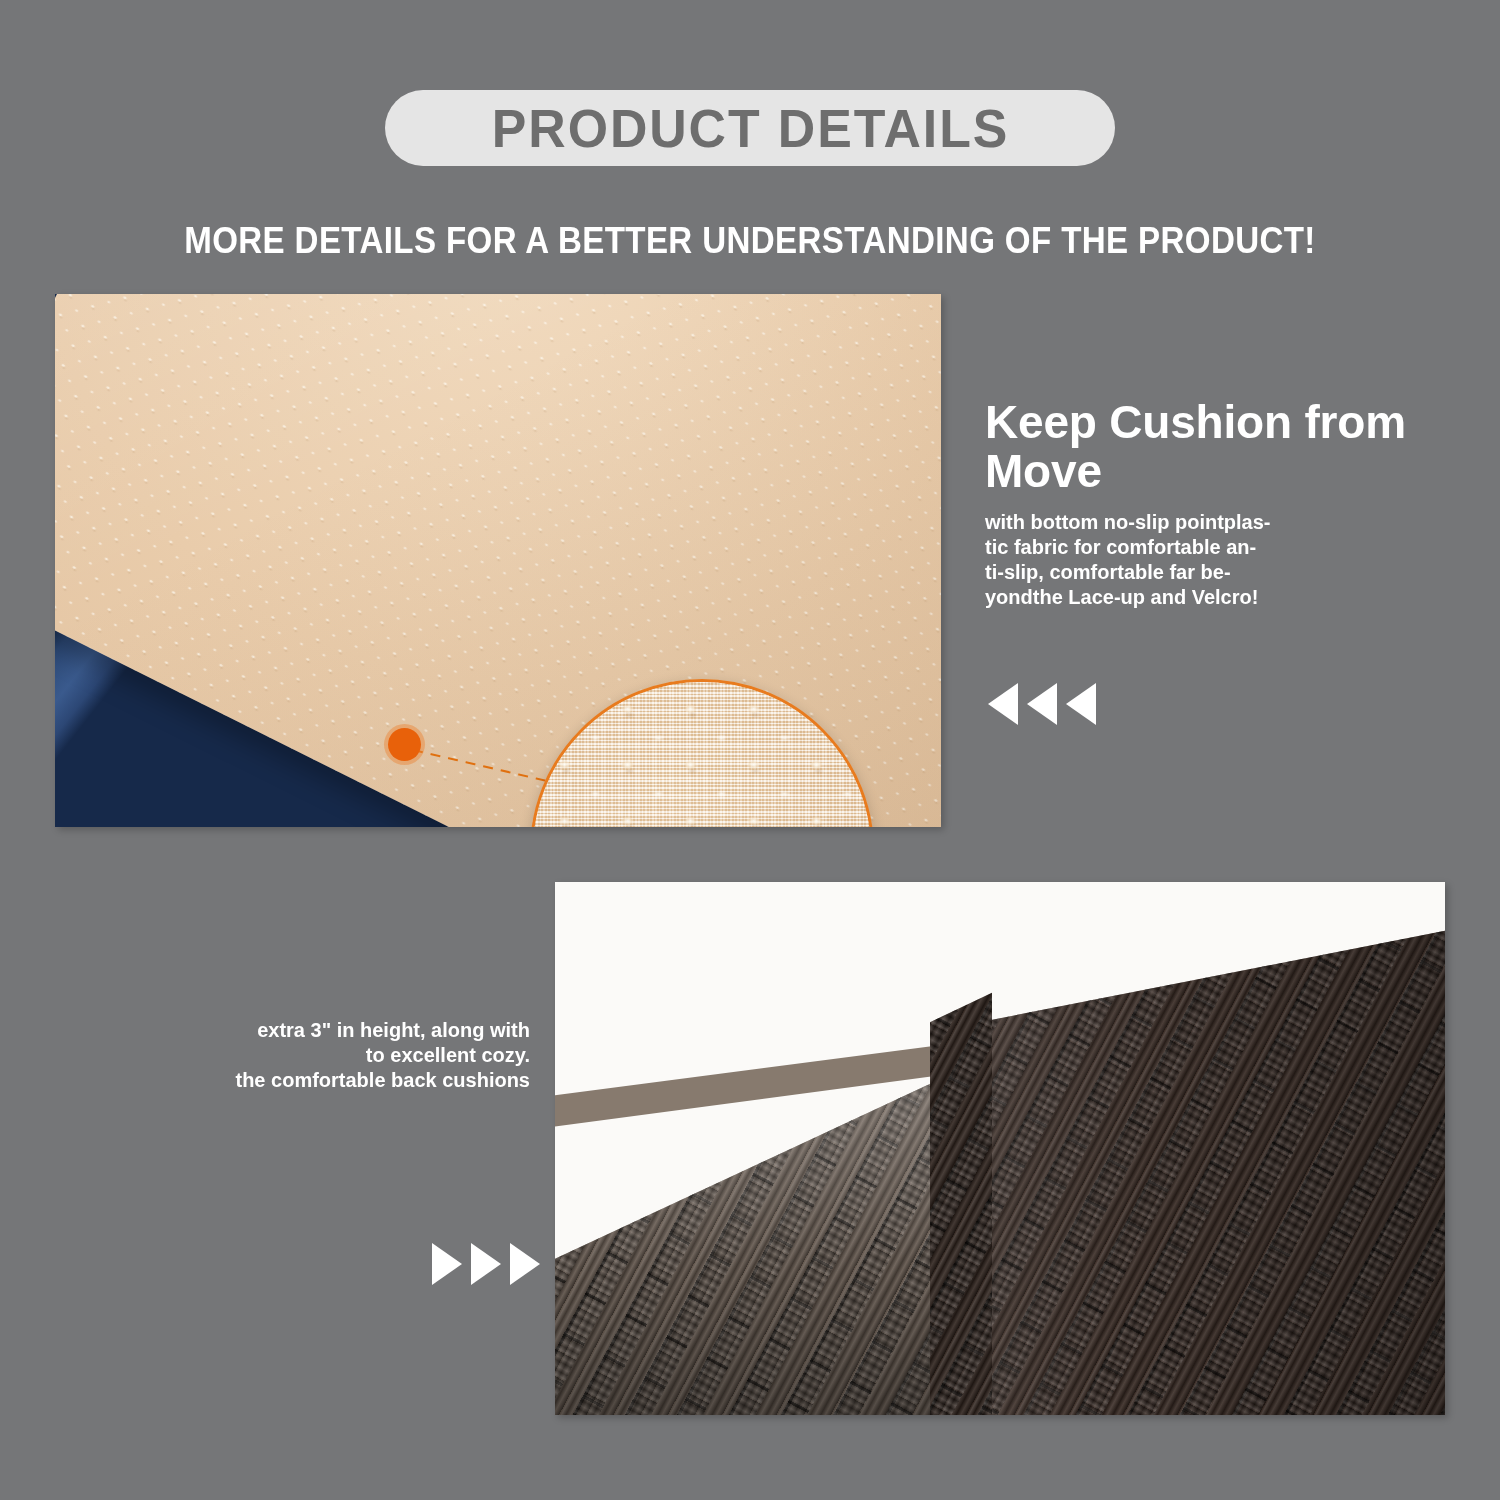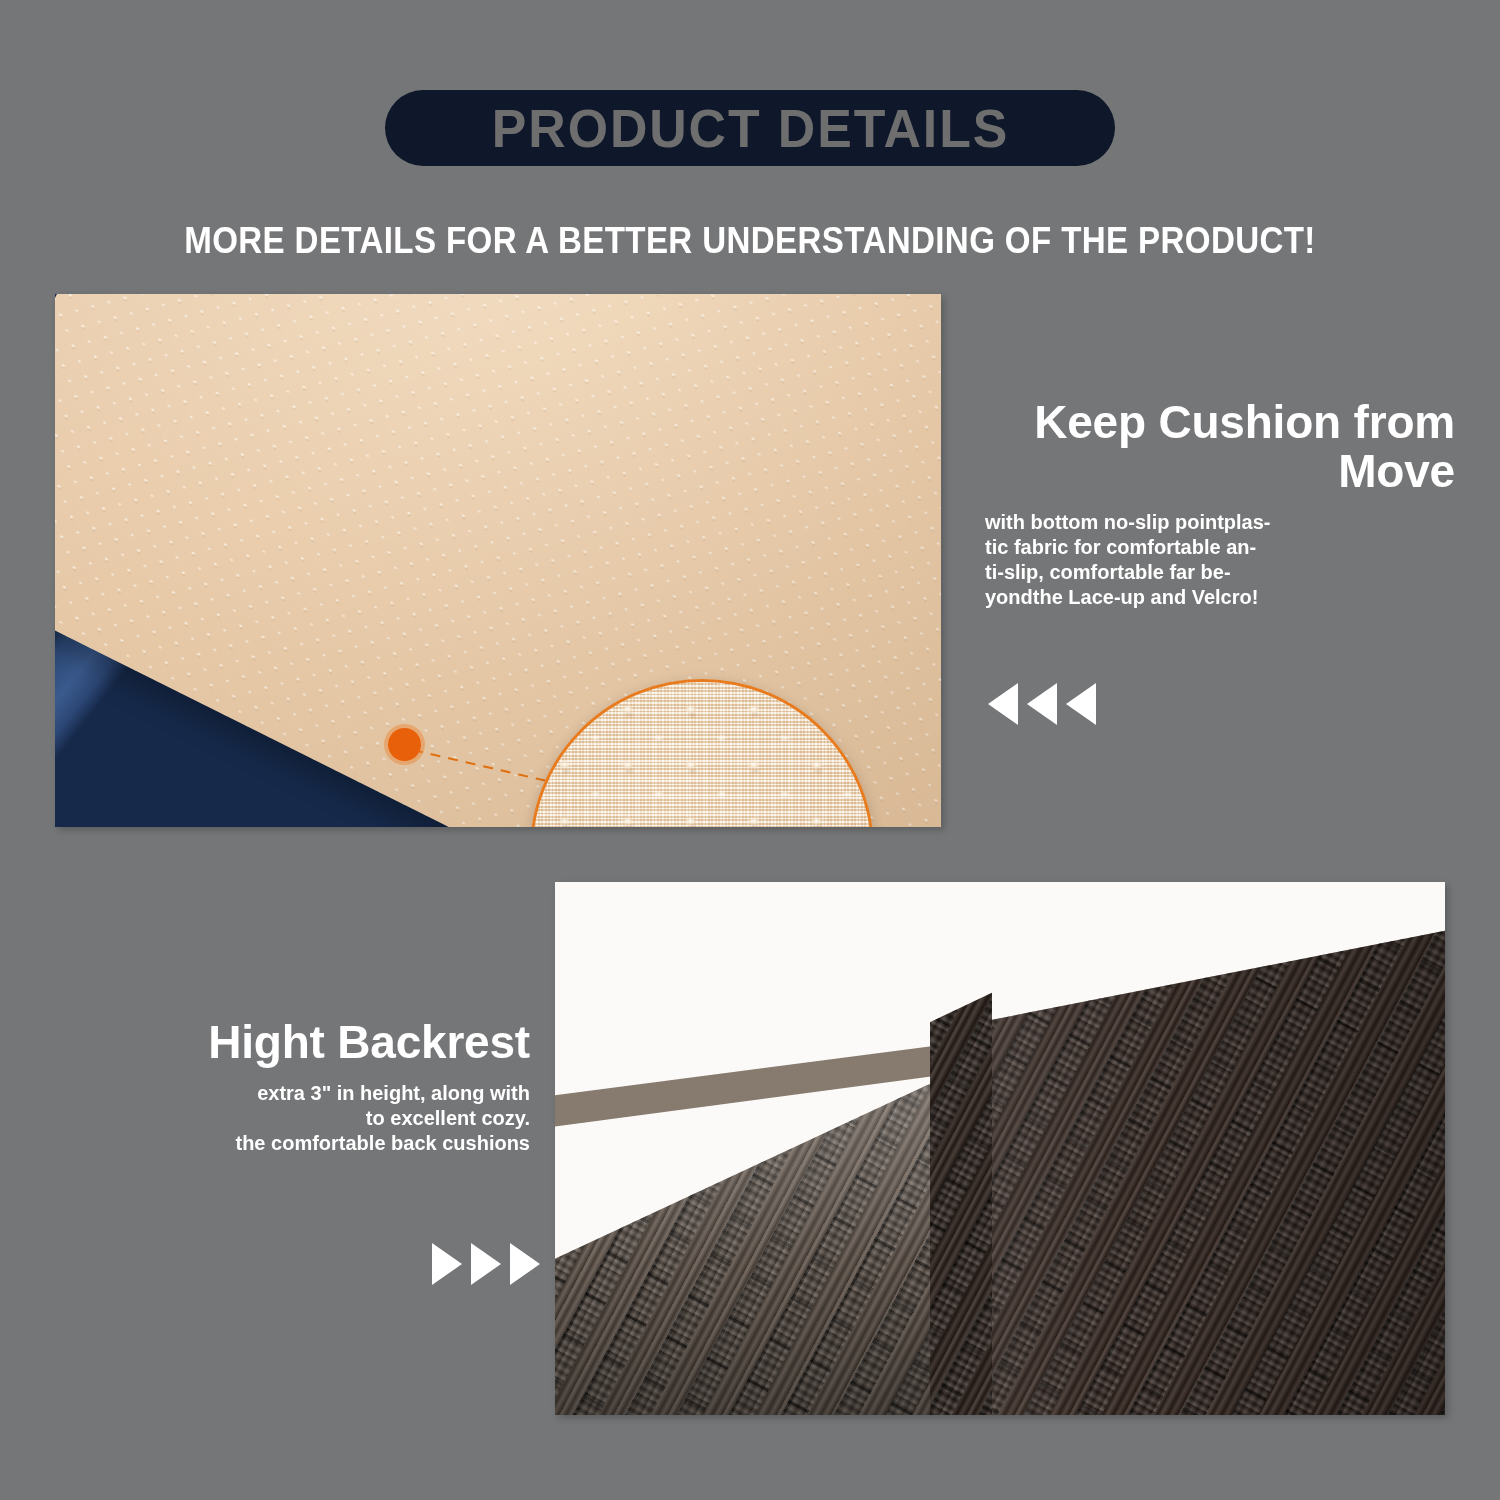--- a/index.html
+++ b/index.html
@@ -22,21 +22,21 @@
     top: 0;
     width: 1500px;
     height: 260px;
   }
   .title-pill {
     position: absolute;
     left: 385px;
     top: 90px;
     width: 730px;
     height: 76px;
-    background: #0f172a;
+    background: #e5e5e5;
     border-radius: 38px;
     display: flex;
     align-items: center;
     justify-content: center;
   }
   .title-pill .title-text {
     font-family: "Liberation Sans Narrow", "Liberation Sans", sans-serif;
     font-size: 54px;
     font-weight: bold;
     color: #6e6e6e;
@@ -207,21 +207,20 @@
     width: 440px;
     text-align: right;
   }
   .feat-heading {
     font-size: 46px;
     font-weight: bold;
     color: #ffffff;
     line-height: 1.06;
     margin: 0 0 14px 0;
     letter-spacing: -0.2px;
-    text-align: right;
   }
   .feat-body {
     font-size: 20px;
     font-weight: bold;
     color: #ffffff;
     line-height: 1.26;
     margin: 0;
   }
   .feat-body .ln { display: block; white-space: nowrap; }
 
@@ -394,23 +393,20 @@
   </p>
 </div>
 
 <div class="arrows left-pointing">
   <span class="tri l"></span>
   <span class="tri l"></span>
   <span class="tri l"></span>
 </div>
 
 <div class="block-left">
-  <h2 class="feat-heading">
-    <span class="ln">Hight Backrest</span>
-  </h2>
   <p class="feat-body">
     <span class="ln">extra 3" in height, along with</span>
     <span class="ln">to excellent cozy.</span>
     <span class="ln">the comfortable back cushions</span>
   </p>
 </div>
 
 <div class="arrows right-pointing">
   <span class="tri r"></span>
   <span class="tri r"></span>

